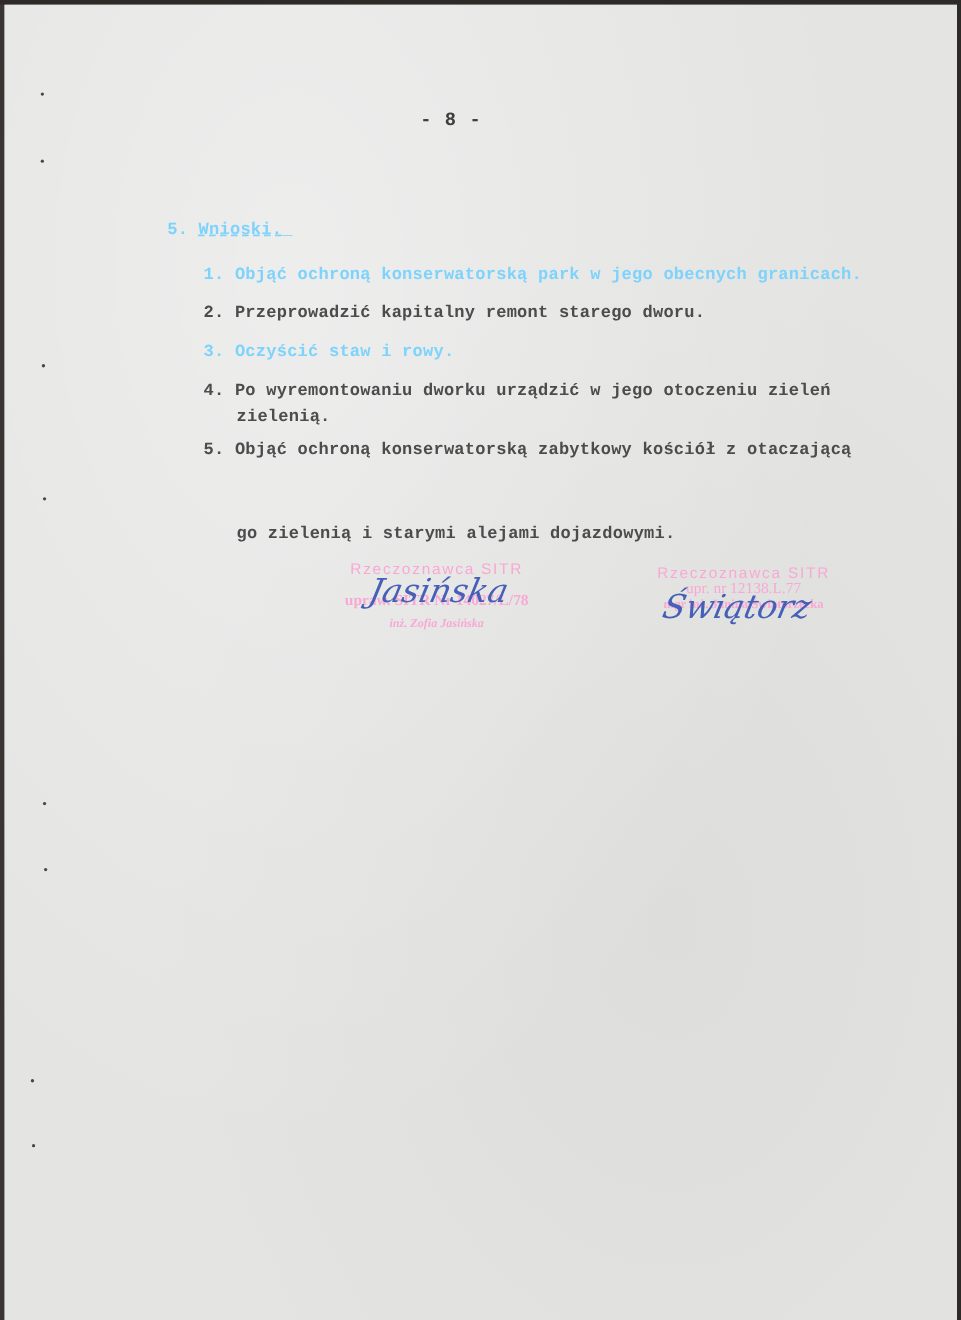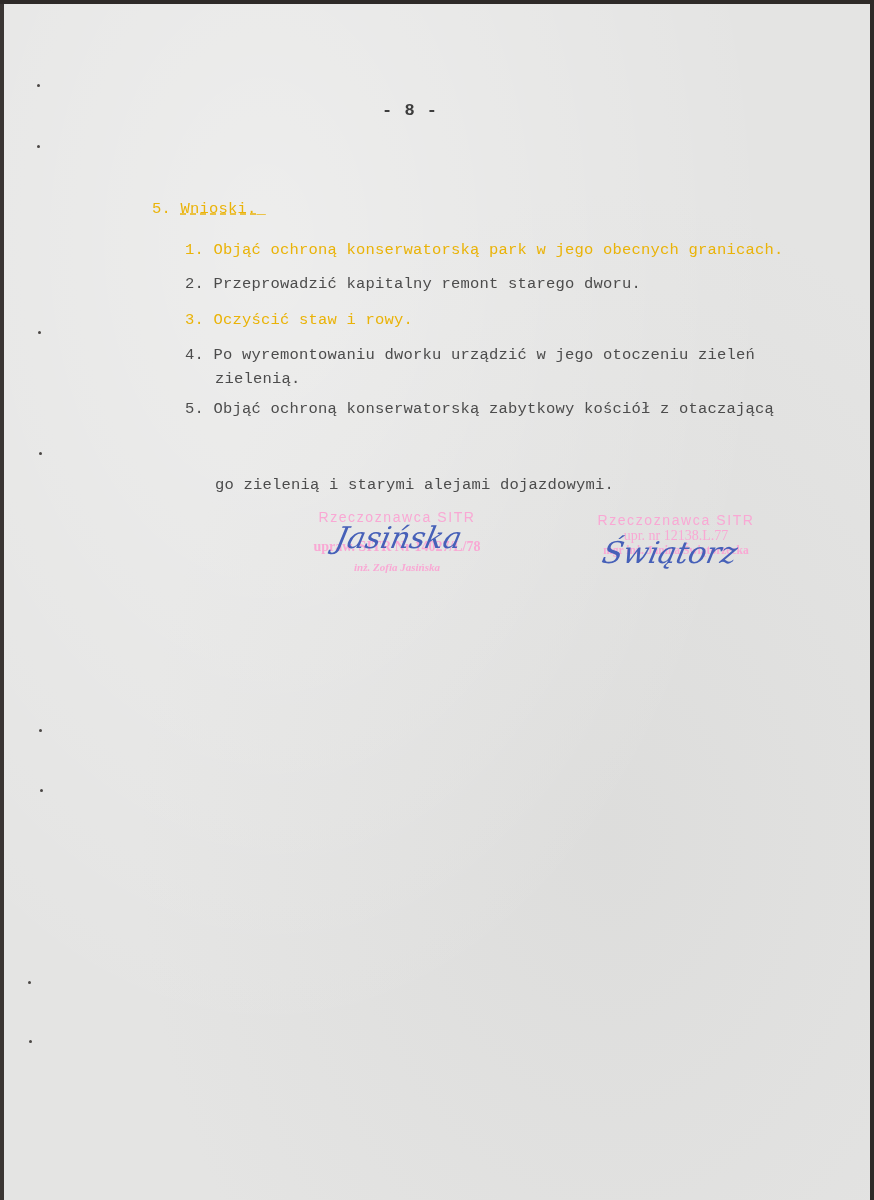--- a/index.html
+++ b/index.html
@@ -22,24 +22,24 @@
     position: absolute; left: 0; top: 0; width: 874px; height: 4px; background: #2e2a28;
   }
   .punch-dot {
     position: absolute; width: 3px; height: 3px; border-radius: 50%; background: #4a4644;
   }
   .page-number {
     position: absolute; left: 380px; top: 101px; width: 60px; text-align: center;
     font-size: 17px; color: #3d3d3d; font-weight: bold; letter-spacing: 1px;
   }
   .typed {
-    position: absolute; font-size: 15.5px; color: #eab308; white-space: nowrap;
-    font-weight: normal; letter-spacing: 0.2px;
+    position: absolute; font-size: 15.5px; color: #7dd3fc; white-space: nowrap;
+    font-weight: bold; letter-spacing: 0.2px;
   }
-  .typed.light { color: #4c4c4c; font-weight: normal; }
+  .typed.light { color: #4c4c4c; font-weight: bold; }
   .section-heading { left: 152px; top: 200px; }
   .section-heading .title { text-decoration: underline; text-decoration-style: dashed; }
   .stamp {
     position: absolute; text-align: center; color: #f9a8d4; white-space: nowrap;
   }
   .stamp .role {
     font-family: "Liberation Sans", "DejaVu Sans", sans-serif; font-size: 14px; letter-spacing: 1.6px;
   }
   .stamp .reg {
     font-family: "Liberation Serif", "DejaVu Serif", serif; font-size: 14px; font-weight: bold;

